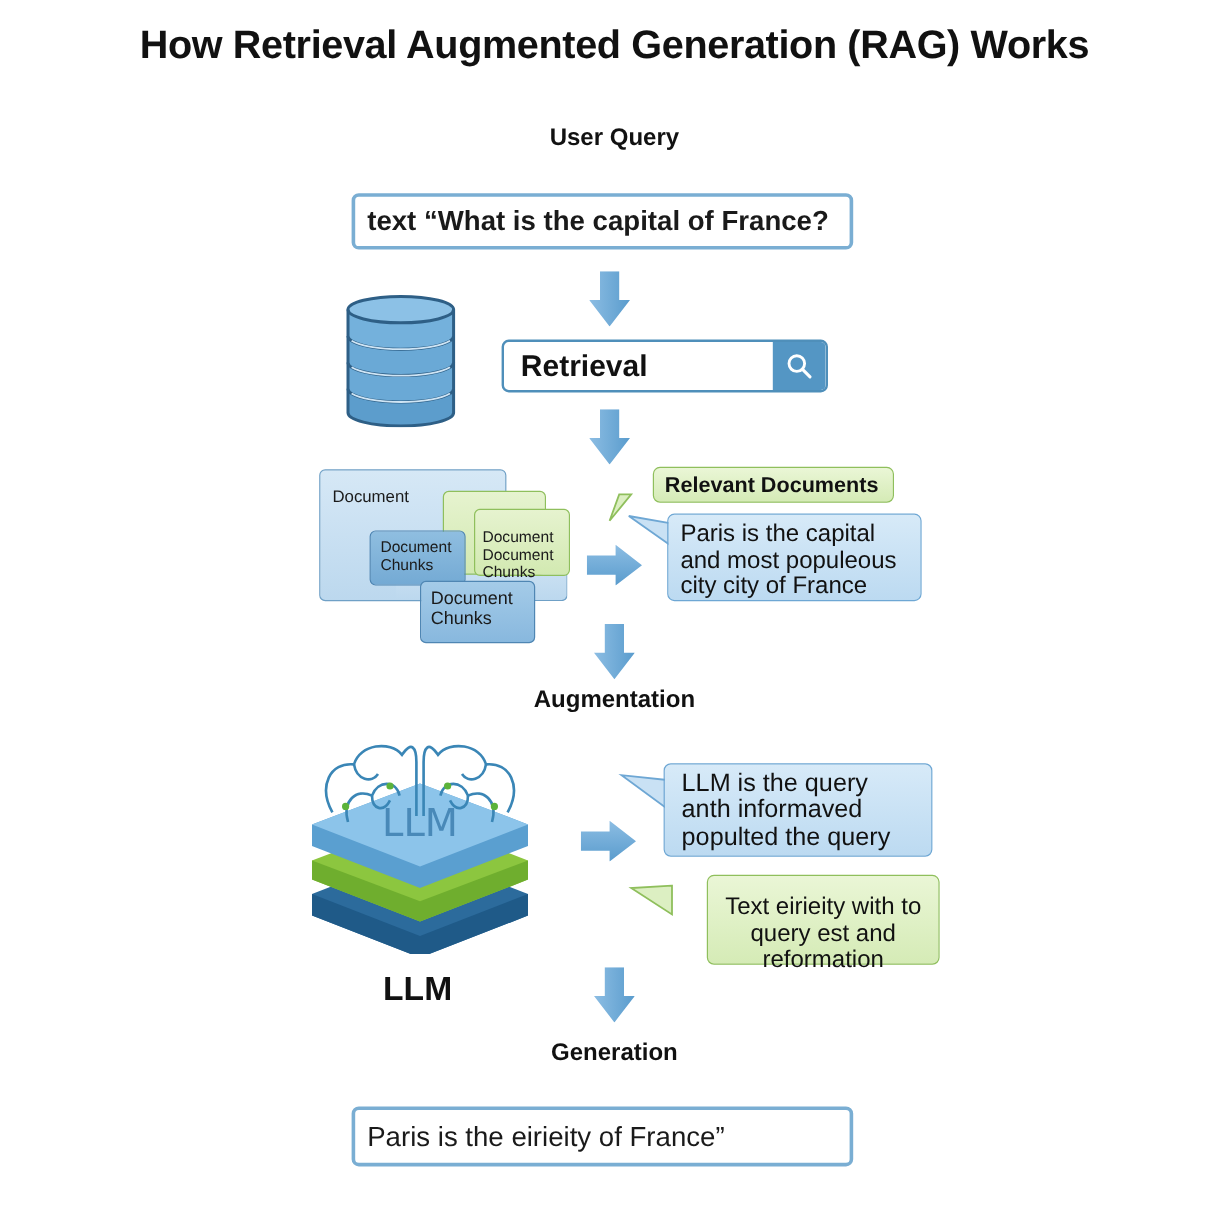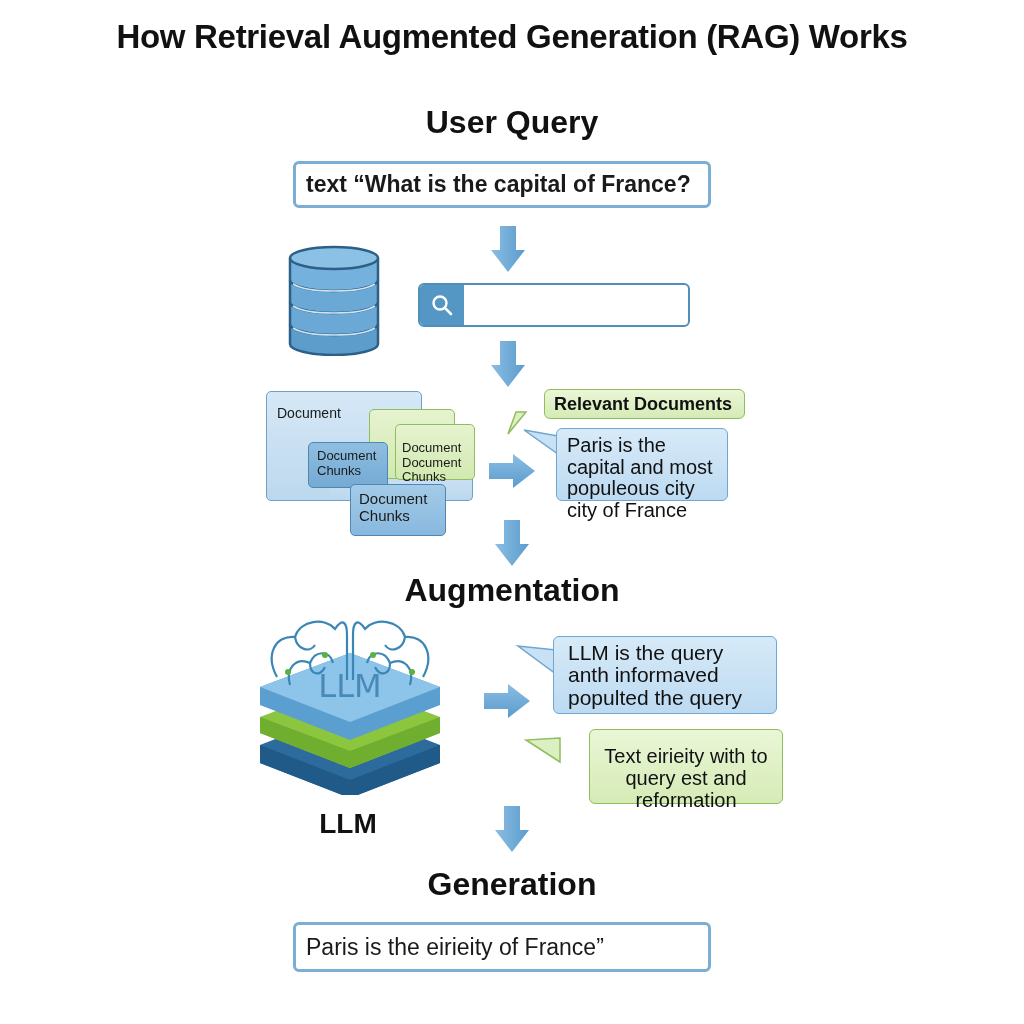--- a/index.html
+++ b/index.html
@@ -9,21 +9,21 @@
       font-family: "Liberation Sans", "DejaVu Sans", sans-serif;
       color: #111;
     }
     .abs { position: absolute; }
     .title {
       left: 0; width: 1024px; top: 18px; text-align: center;
       font-size: 33px; font-weight: bold; letter-spacing: -0.3px;
     }
     .section-label {
       left: 0; width: 1024px; text-align: center;
-      font-size: 32px; font-weight: bold;
+      font-size: 20px; font-weight: bold;
     }
     .io-box {
       box-sizing: border-box;
       border: 3px solid #7aaed3; border-radius: 6px; background: #fff;
       font-size: 23px; padding-left: 10px; display: flex; align-items: center;
       color: #1a1a1a;
     }
     .arrow-down { width: 34px; height: 46px; }
     .arrow-right { width: 46px; height: 34px; }
 
@@ -83,20 +83,21 @@
     <path d="M3 36 v22 a44 11 0 0 0 88 0 v-22" fill="#6aa9d6"></path>
     <path d="M3 14 v22 a44 11 0 0 0 88 0 v-22" fill="#74b1dc"></path>
     <ellipse cx="47" cy="14" rx="44" ry="11" fill="#8cc1e6"></ellipse>
   </g>
   <path d="M6 40 a44 11 0 0 0 82 0" stroke="#cfe5f5" stroke-width="1.5" fill="none"></path>
   <path d="M6 62 a44 11 0 0 0 82 0" stroke="#cfe5f5" stroke-width="1.5" fill="none"></path>
   <path d="M6 84 a44 11 0 0 0 82 0" stroke="#cfe5f5" stroke-width="1.5" fill="none"></path>
 </svg>
 
 <div class="abs search-box">
+  <div class="search-text">Retrieval</div>
   <div class="search-btn">
     <svg width="24" height="24" viewBox="0 0 24 24">
       <circle cx="10" cy="10" r="6.5" stroke="#fff" stroke-width="2.4" fill="none"></circle>
       <path d="M14.8 14.8 L21 21" stroke="#fff" stroke-width="2.6" stroke-linecap="round"></path>
     </svg>
   </div>
 </div>
 
 <svg class="abs arrow-down" style="left:491px; top:341px;" viewBox="0 0 34 46">
   <path d="M9 0 H25 V24 H34 L17 46 L0 24 H9 Z" fill="url(#ga)"></path>
@@ -130,21 +131,21 @@
 <svg class="tail" style="left:506px; top:412px;" width="22" height="24">
   <path d="M10 0 L20 0 L2 22 Z" fill="#dcefc2" stroke="#8fbf5c" stroke-width="1.5"></path>
 </svg>
 <div class="abs callout callout-green" style="left:514px; top:389px; width:201px; height:30px; font-size:18px; font-weight:bold; display:flex; align-items:center; padding-left:9px; font-weight:600;">
   <span>Relevant Documents</span>
 </div>
 
 <svg class="tail" style="left:524px; top:428px;" width="36" height="34">
   <path d="M34 8 L0 2 L34 26 Z" fill="#c9e1f4" stroke="#6ea7d4" stroke-width="1.5"></path>
 </svg>
-<div class="abs callout callout-blue" style="left:556px; top:428px; width:172px; height:73px; font-size:20px; padding:6px 10px; line-height:1.08;">
+<div class="abs callout callout-blue" style="left:556px; top:428px; width:212px; height:73px; font-size:20px; padding:6px 10px; line-height:1.08;">
   <span>Paris is the capital and most populeous city city of France</span>
 </div>
 
 <svg class="abs arrow-down" style="left:495px; top:520px;" viewBox="0 0 34 46">
   <path d="M9 0 H25 V24 H34 L17 46 L0 24 H9 Z" fill="url(#ga)"></path>
 </svg>
 
 <div class="abs section-label" style="top:572px;">Augmentation</div>
 
 <svg class="abs" style="left:255px; top:605px;" width="190" height="190" viewBox="0 0 190 190">

